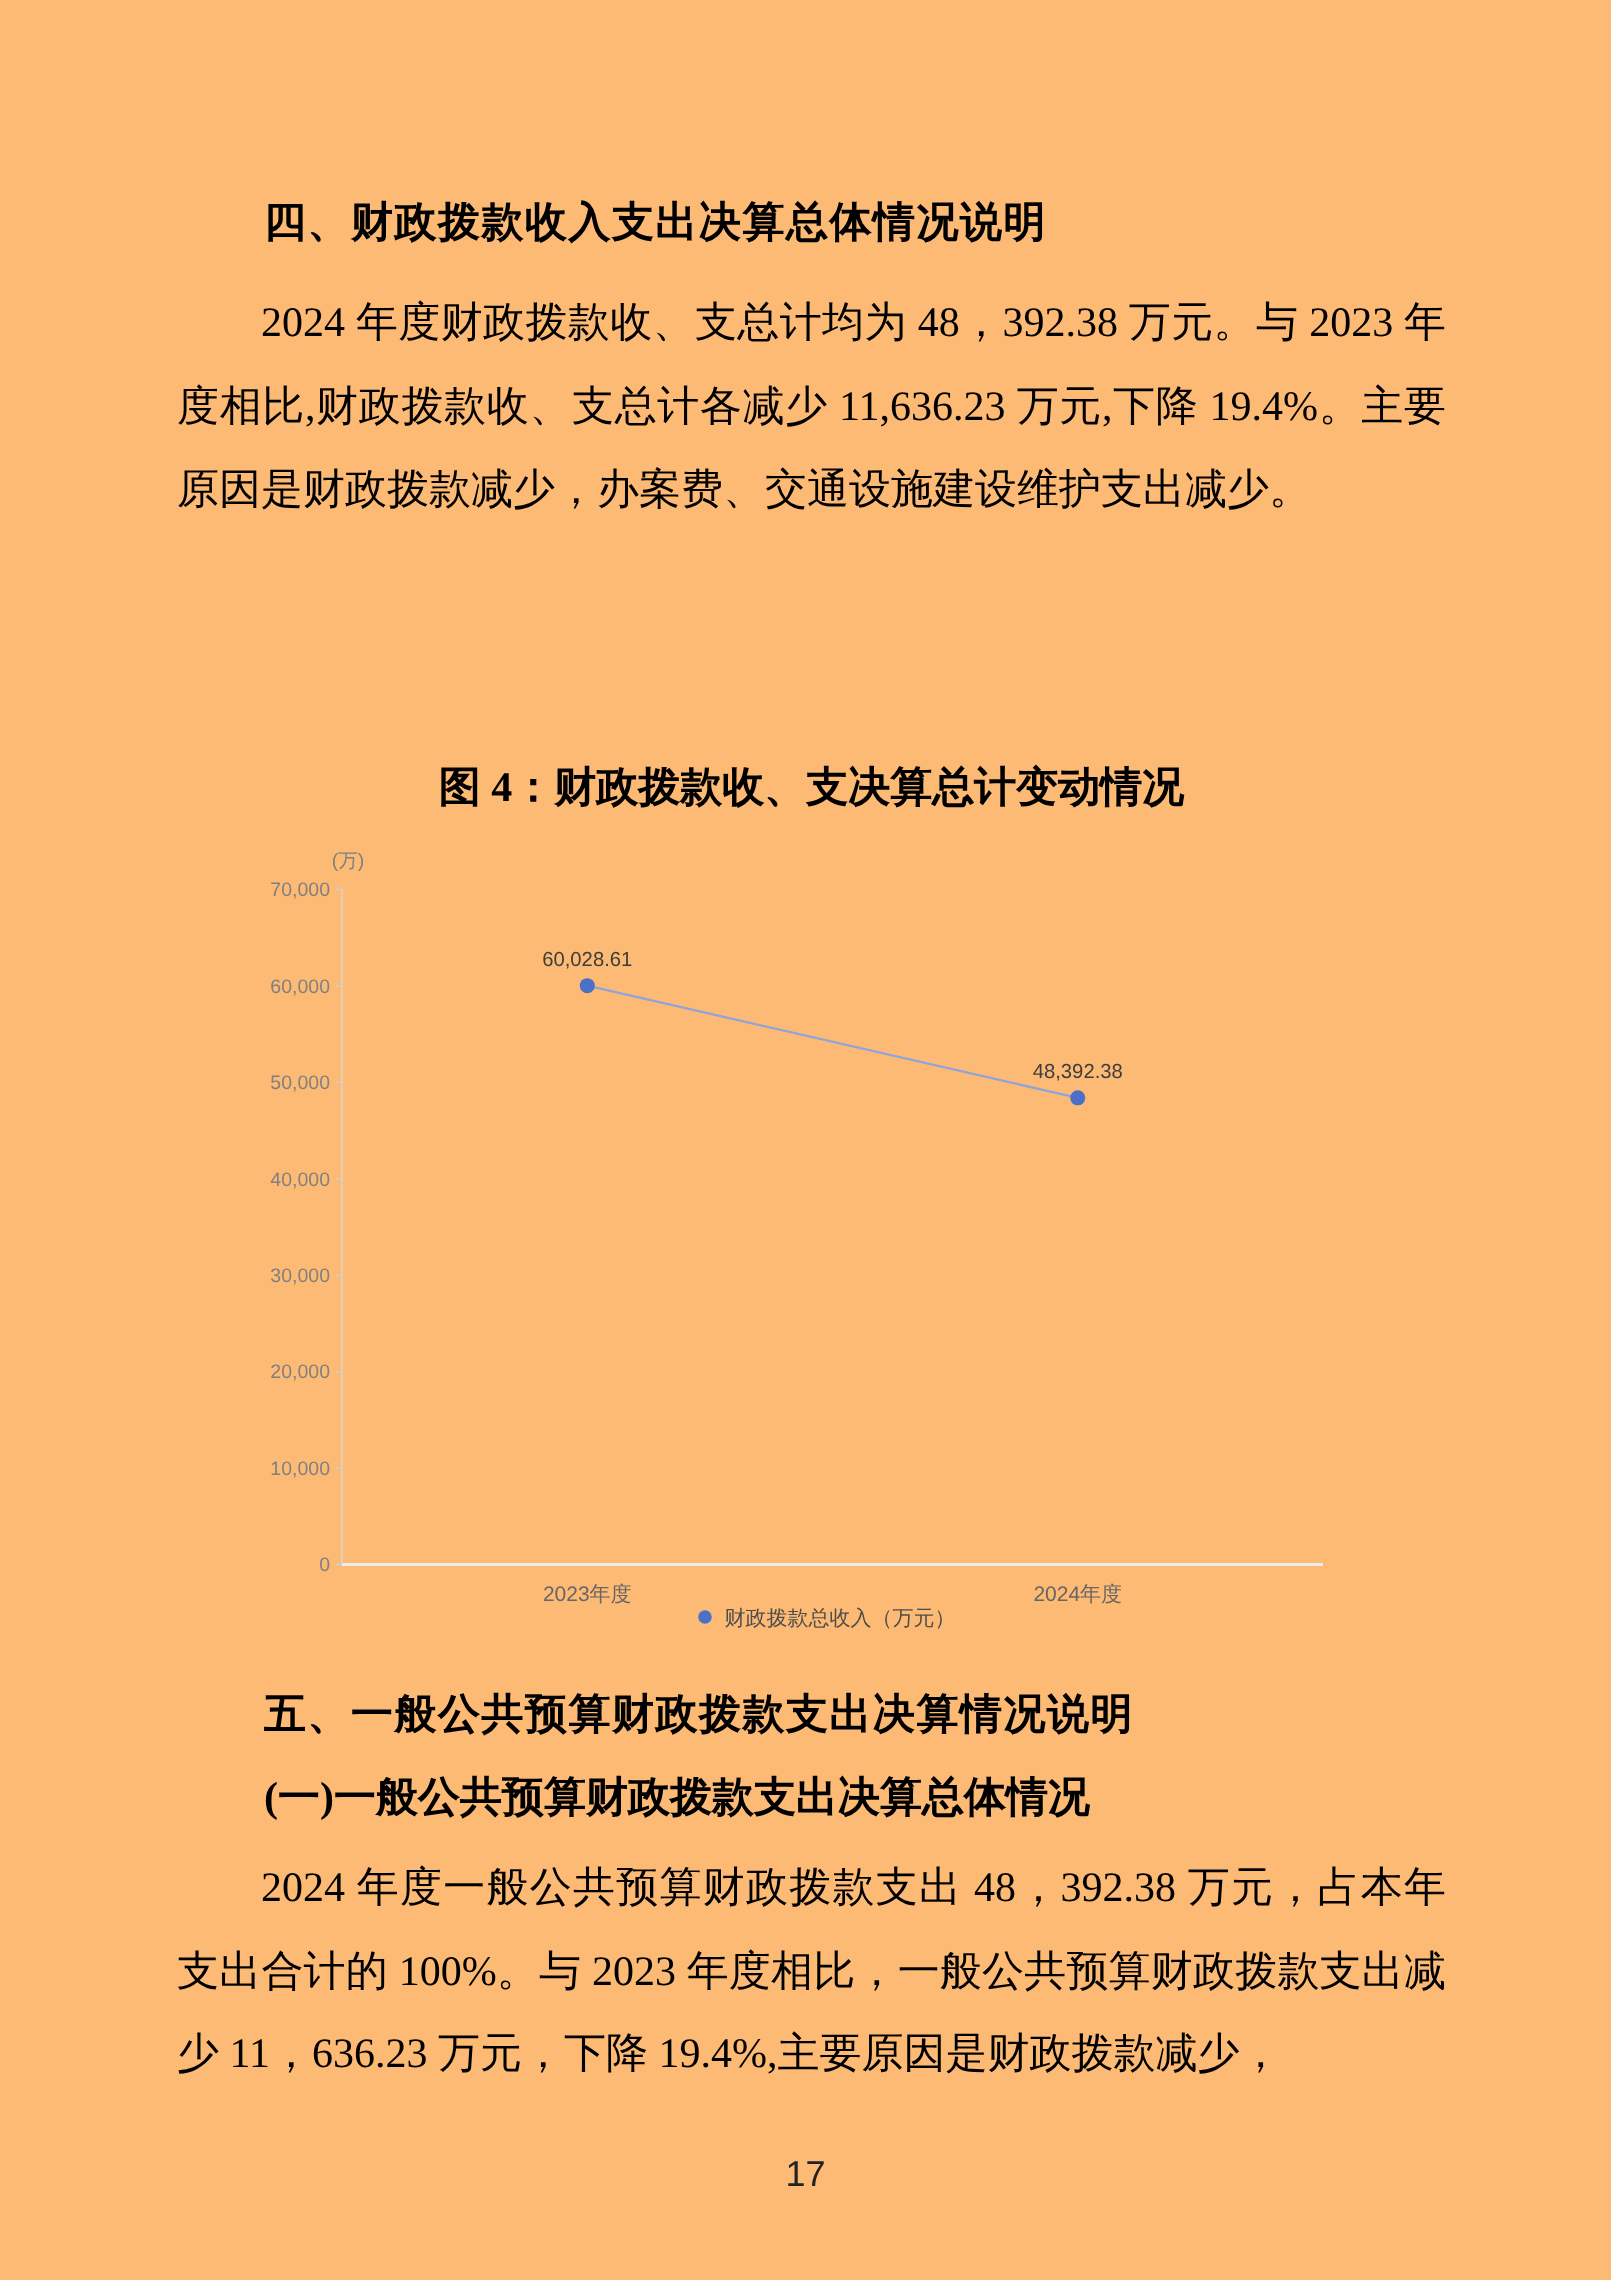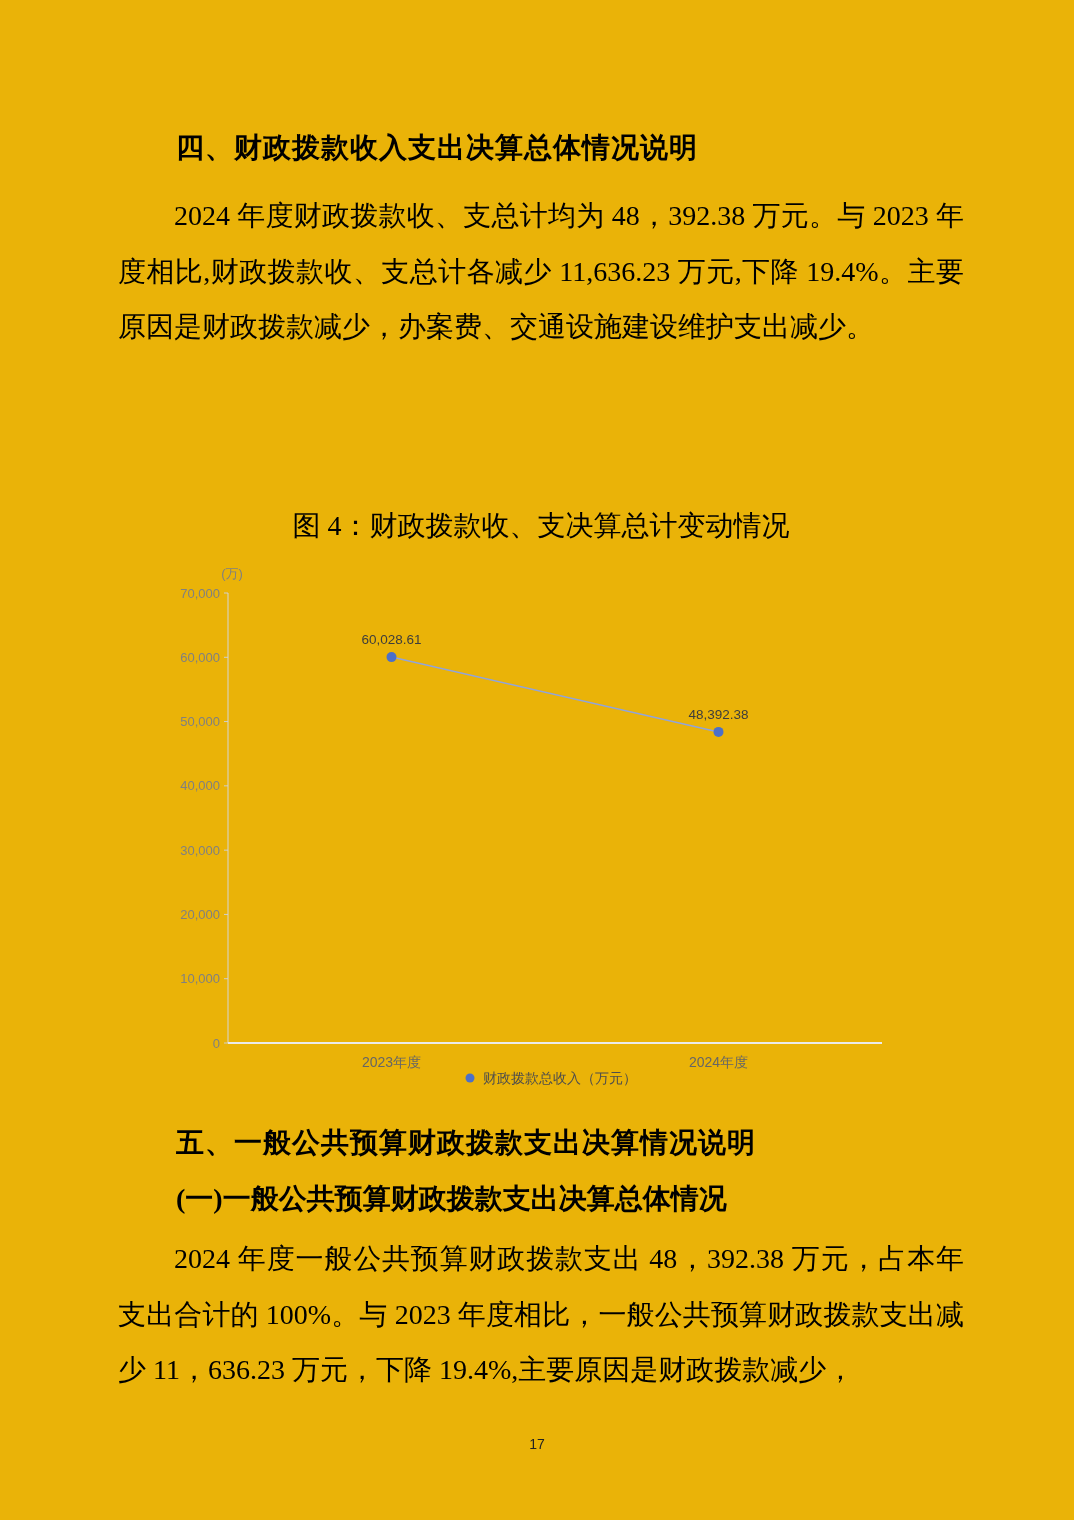--- a/index.html
+++ b/index.html
@@ -1,20 +1,20 @@
 <!DOCTYPE html>
 <html><head>
 <meta charset="utf-8">
 <style>
   html, body { margin: 0; padding: 0; background: #fff; }
   .page {
     position: relative;
     width: 1074px;
     height: 1520px;
-    background: #eab308;
+    background: #fdba74;
     overflow: hidden;
     font-family: "Liberation Serif", "DejaVu Serif", serif;
     color: #000;
   }
   .abs { position: absolute; }
   .heading {
     left: 118px; width: 846px;
     font-family: "Liberation Sans", "DejaVu Sans", sans-serif;
     font-weight: bold;
     font-size: 28px;
@@ -38,26 +38,27 @@
     text-indent: 58px;
     font-weight: 600;
     color: #000;
   }
   .caption {
     left: 118px; width: 846px;
     font-size: 28px;
     line-height: 55.5px;
     text-align: center;
     color: #000;
+    font-weight: bold;
   }
   .page-number {
     left: 0; top: 1436px; width: 1074px;
     text-align: center;
     font-family: "Liberation Sans", "DejaVu Sans", sans-serif;
-    font-size: 14px;
+    font-size: 24px;
     color: #222;
   }
   svg.chart { position: absolute; left: 0; top: 545px; }
   svg.chart text { font-family: "Liberation Sans", "DejaVu Sans", sans-serif; }
   svg.chart .tick-label  { font-size: 13px; fill: #808080; }
   svg.chart .cat-label   { font-size: 14px; fill: #666666; }
   svg.chart .point-label { font-size: 13.5px; fill: #3d3d3d; }
   svg.chart .legend-label{ font-size: 14px; fill: #4d4d4d; }
 </style>
 </head>

